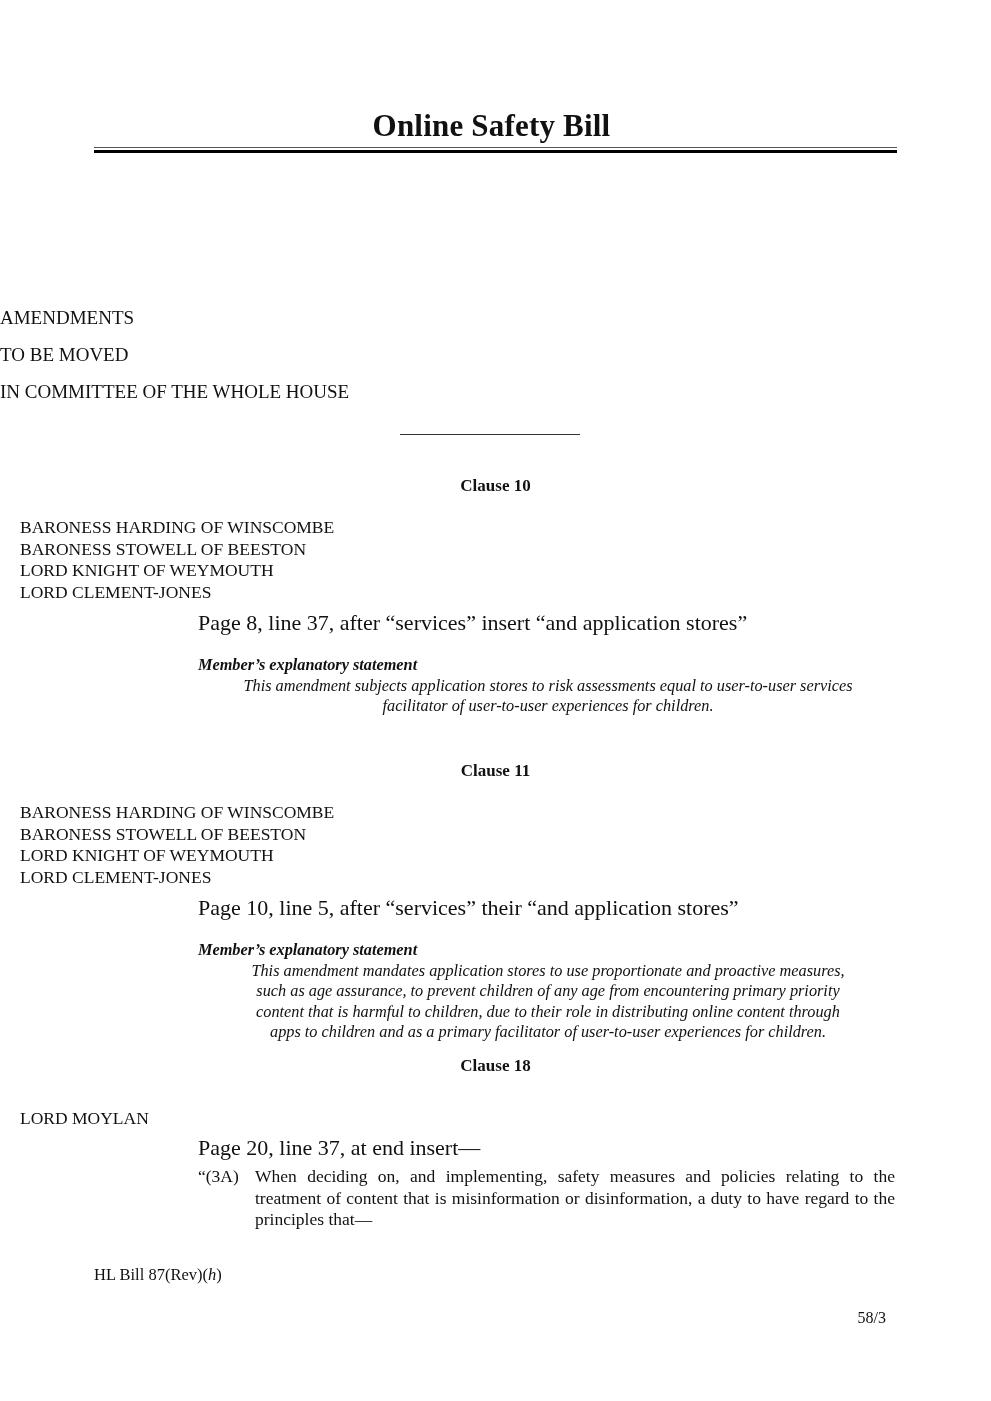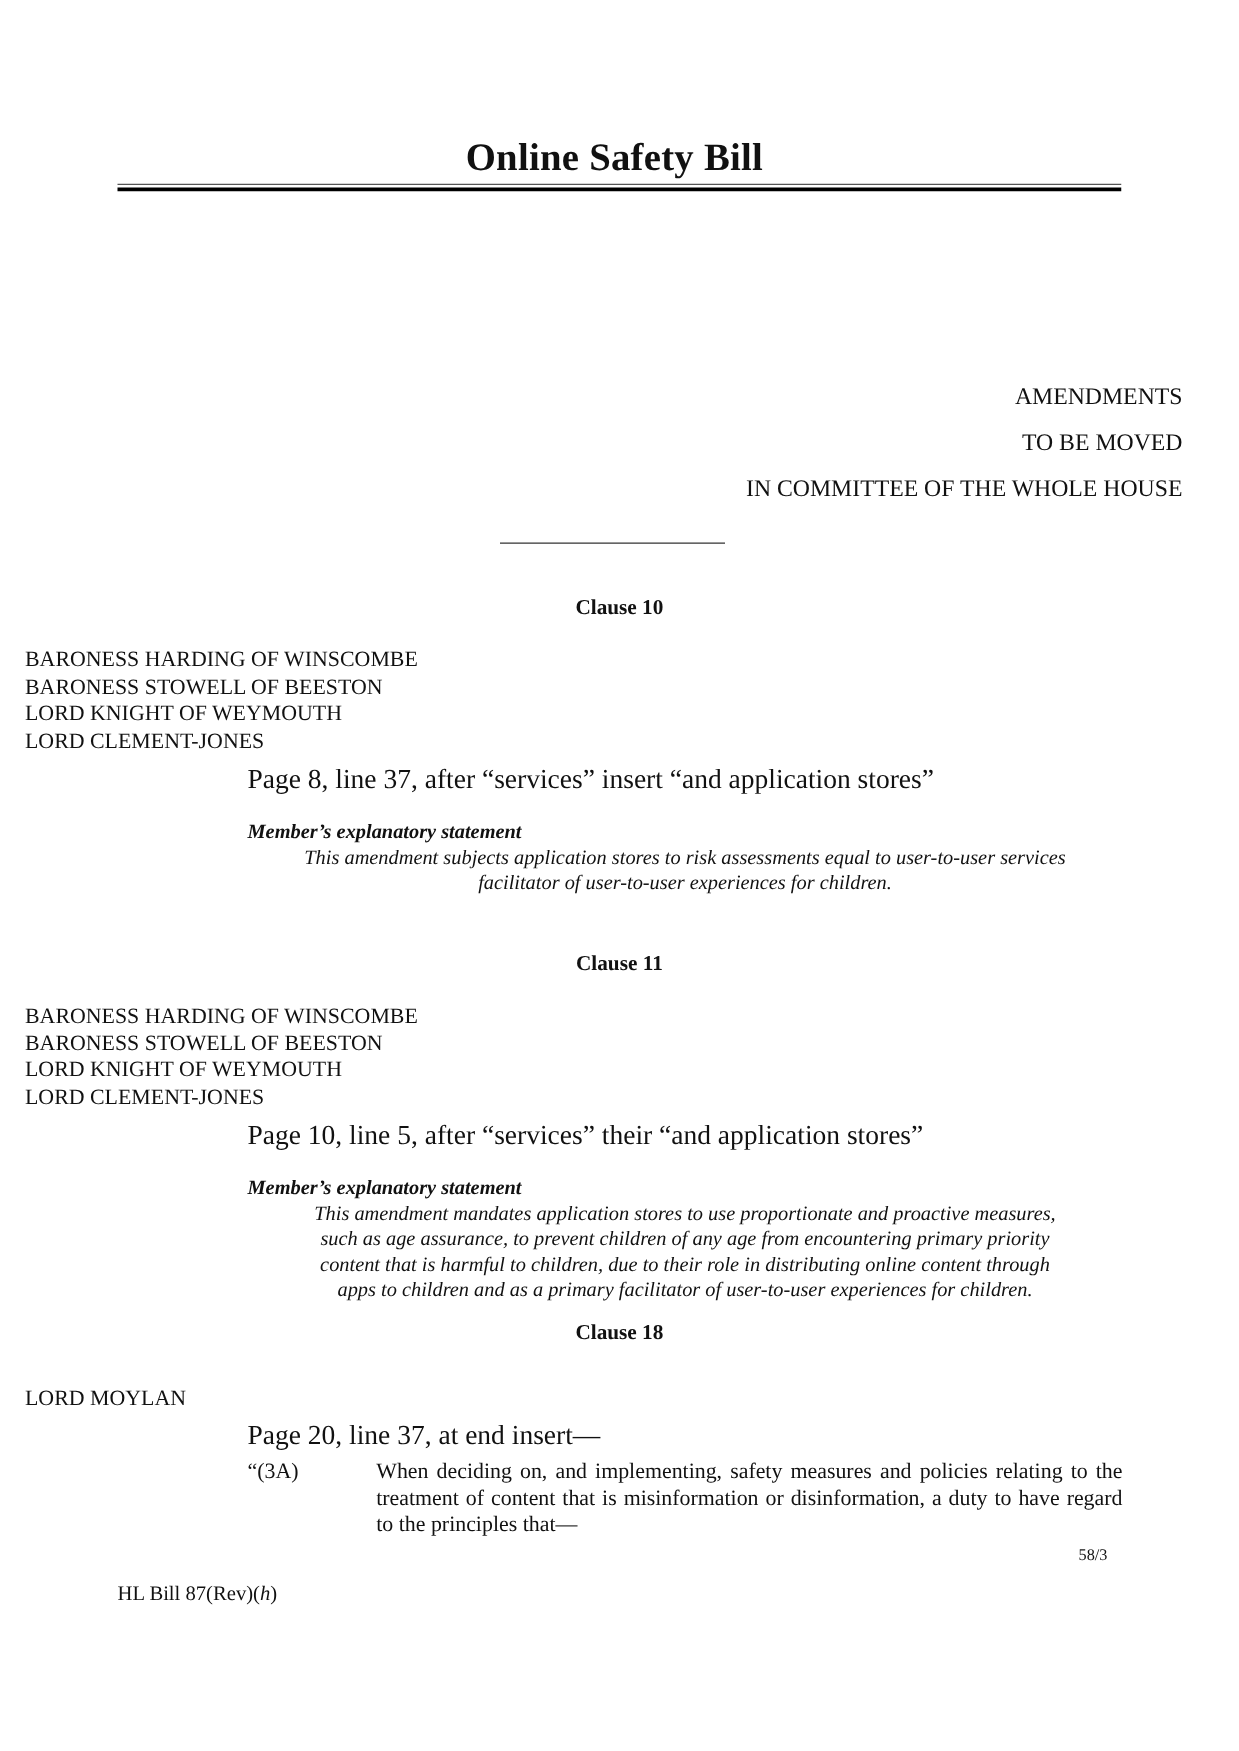--- a/index.html
+++ b/index.html
@@ -39,21 +39,21 @@
       left: 94px;
       width: 803px;
       top: 150px;
       height: 3px;
       background: #000;
     }
     .heading-line {
       position: absolute;
       left: 0;
       width: 946px;
-      text-align: right;
+      text-align: left;
       font-size: 19px;
       line-height: 24px;
     }
     .short-rule {
       position: absolute;
       left: 400px;
       width: 180px;
       top: 434px;
       height: 1px;
       background: #333;
@@ -98,43 +98,42 @@
     }
     .stmt-line { white-space: nowrap; text-align: center; }
     .insert-block {
       position: absolute;
       left: 198px;
       top: 1166px;
       width: 700px;
       font-size: 17.5px;
       line-height: 21.5px;
       display: flex;
-      gap: 46px;
     }
     .insert-label {
       width: 57px;
       flex: none;
     }
     .insert-text {
       width: 640px;
       text-align: justify;
       text-align-last: left;
     }
     .footer-left {
       position: absolute;
       left: 94px;
       top: 1264px;
       font-size: 16.5px;
       line-height: 22px;
     }
     .footer-right {
       position: absolute;
       right: 105px;
-      top: 1233px;
-      font-size: 13px;
+      top: 1307px;
+      font-size: 16px;
       line-height: 22px;
     }
   </style>
 </head>
 <body>
 
 <div class="page-title">Online Safety Bill</div>
 <div class="rule-thin"></div>
 <div class="rule-thick"></div>
 

